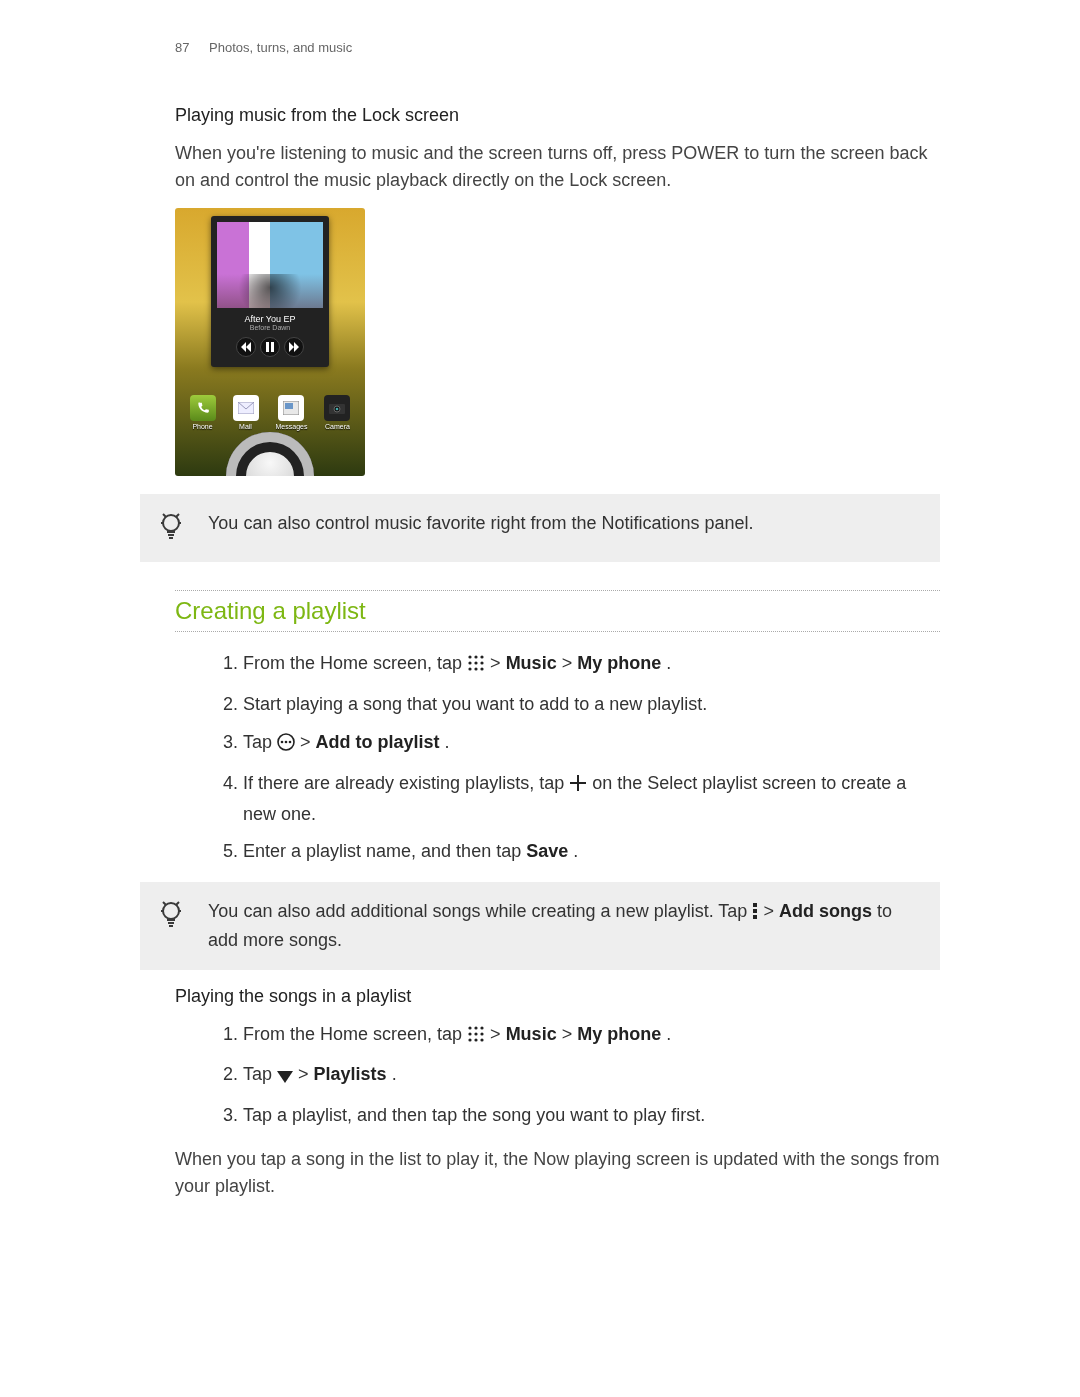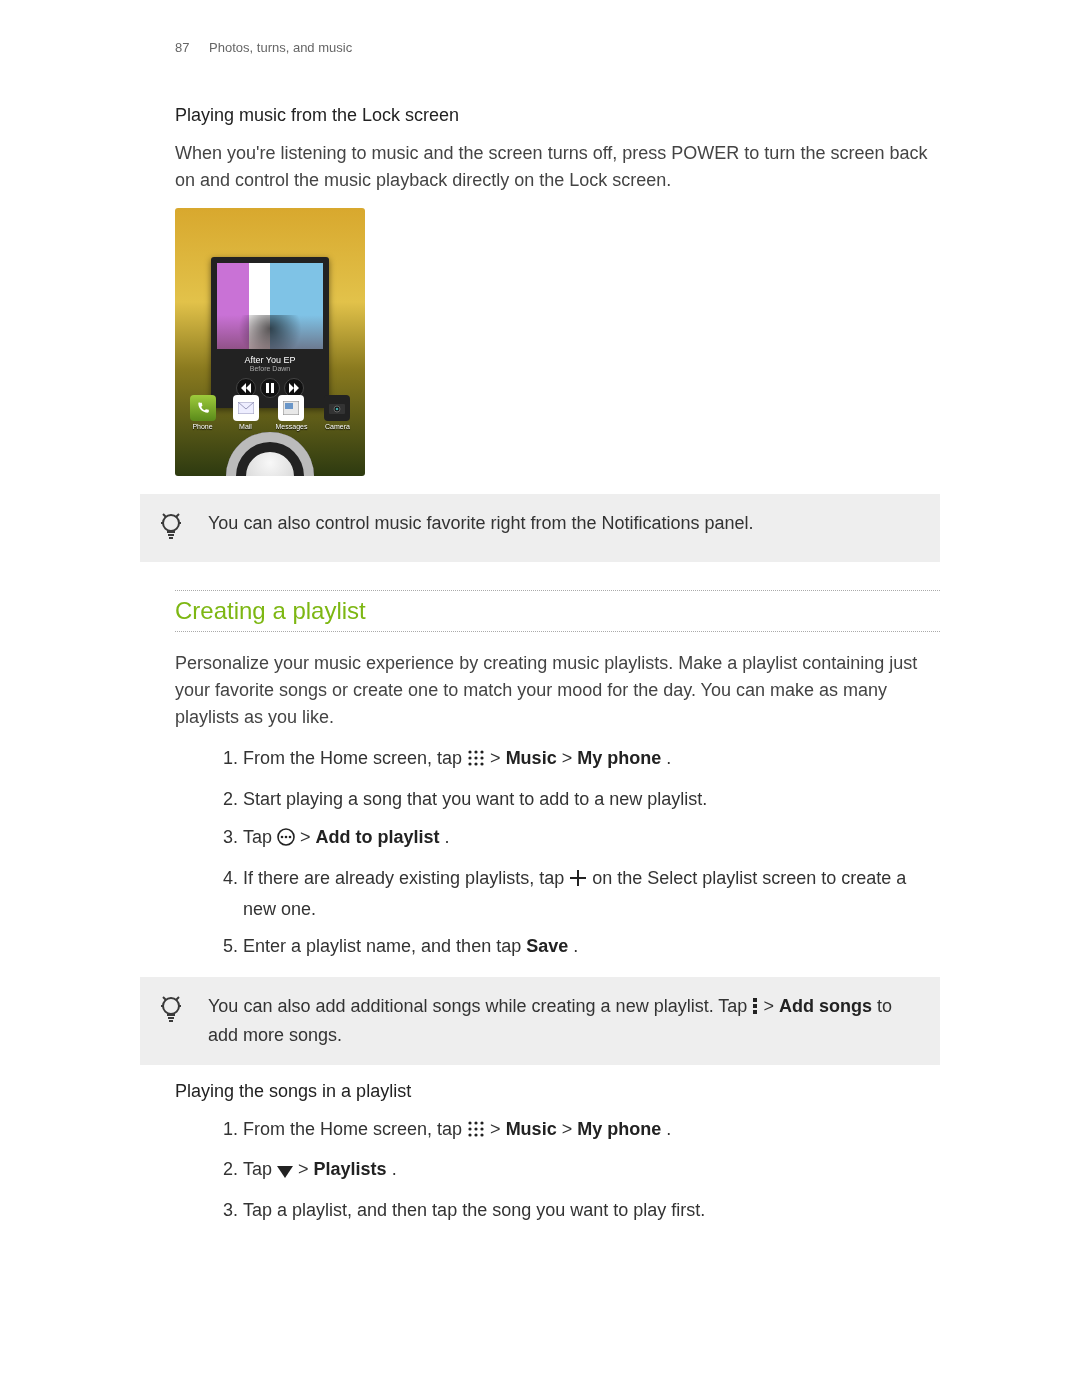--- a/index.html
+++ b/index.html
@@ -88,21 +88,20 @@
   .music-card {
     position: absolute;
     top: 8px;
     left: 36px;
     width: 118px;
     background: #222;
     border-radius: 3px;
     padding: 6px 6px 10px 6px;
     text-align: center;
     box-shadow: 0 2px 6px rgba(0,0,0,.5);
-    margin-top: 41px;
   }
   .album-art {
     width: 100%;
     height: 86px;
     background: linear-gradient(90deg, #c972d6 0%, #c972d6 30%, #fff 30%, #fff 50%, #7fc3e6 50%, #7fc3e6 100%);
     position: relative;
     margin-bottom: 6px;
   }
   .album-art::after {
     content:"";
@@ -225,21 +224,20 @@
           <circle cx="11" cy="11" r="8" fill="none" stroke="#3a3a3a" stroke-width="2"></circle>
           <path d="M7 19 h8 v2 h-8z M8 22 h6 v2 h-6z M9 25 h4 v2 h-4z" fill="#3a3a3a"></path>
           <path d="M3 2 L6 5 M19 2 L16 5 M1 11 h3 M18 11 h3" stroke="#3a3a3a" stroke-width="2"></path>
         </svg>
     </span>
     <span class="tip-text">You can also control music favorite right from the Notifications panel.</span>
   </div>
 
   <h2 class="section">Creating a playlist</h2>
 
-  <p class="body">Personalize your music experience by creating music playlists. Make a playlist containing just your favorite songs or create one to match your mood for the day. You can make as many playlists as you like.</p>
 
   <ol>
     <li>
       <span>From the Home screen, tap </span>
       <span class="inline-icon">
         <svg width="18" height="18" viewBox="0 0 18 18">
             <g fill="#222">
               <circle cx="3" cy="3" r="1.6"></circle>
               <circle cx="9" cy="3" r="1.6"></circle>
               <circle cx="15" cy="3" r="1.6"></circle>
@@ -345,14 +343,15 @@
             <path d="M0 0 H16 L8 12 Z" fill="#222"></path>
           </svg>
       </span>
       <span> &gt; </span>
       <strong>Playlists</strong>
       <span>.</span>
     </li>
     <li>Tap a playlist, and then tap the song you want to play first.</li>
   </ol>
 
+  <p class="body">When you tap a song in the list to play it, the Now playing screen is updated with the songs from your playlist.</p>
 
 </div>
 
 </body></html>

